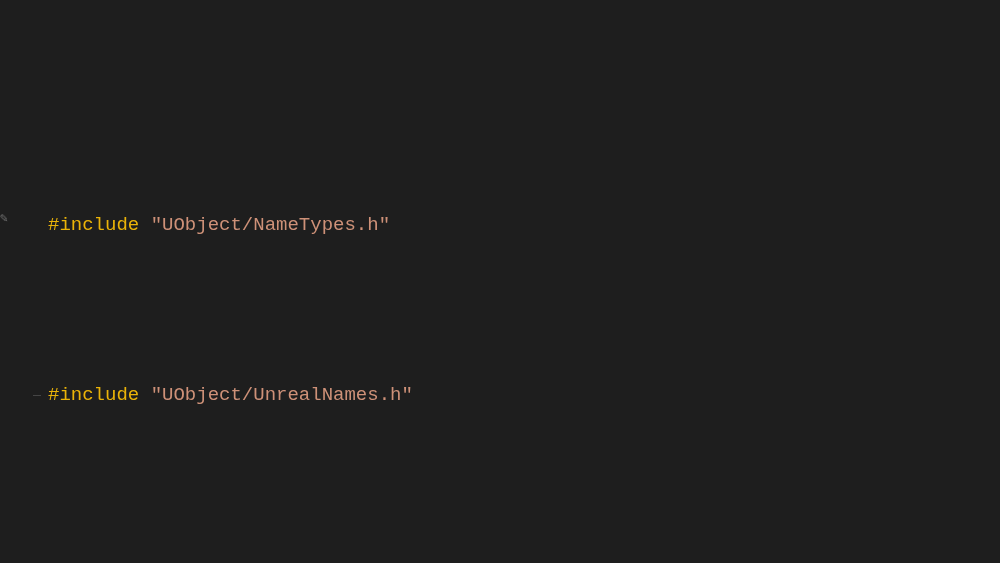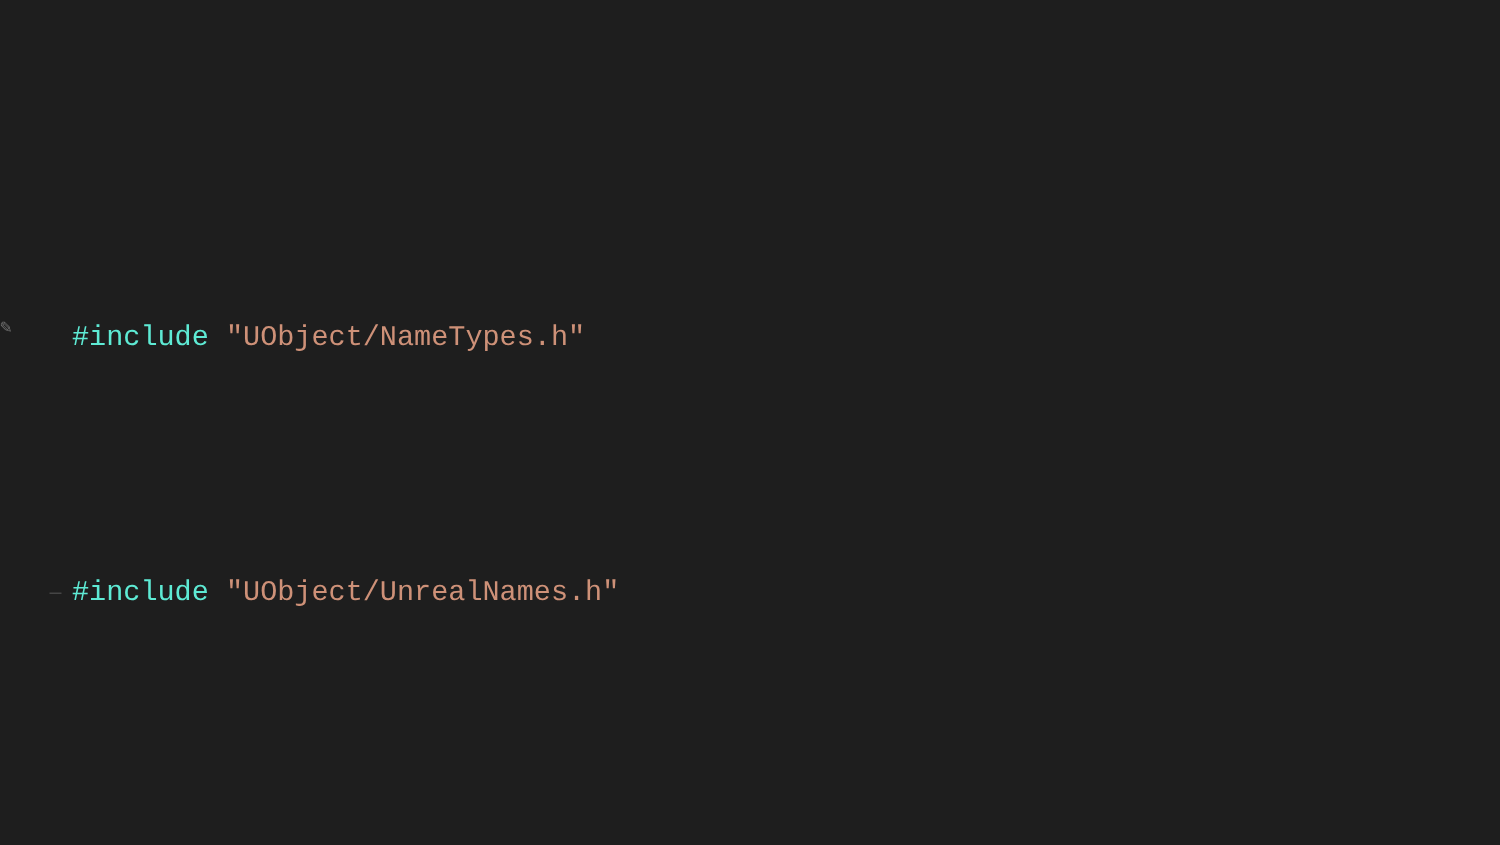--- a/index.html
+++ b/index.html
@@ -36,21 +36,21 @@
     position: relative;
   }
   .vline {
     position: absolute;
     left: 33px;
     top: 0;
     width: 1px;
     height: 100%;
     background: #454545;
   }
-  .kw-pp { color: #5eead4; }
+  .kw-pp { color: #eab308; }
   .str { color: #ce9178; }
   .edit-cursor {
     position: absolute;
     left: 0px;
     top: 202px;
     color: #707070;
     font-size: 13px;
   }
 </style>
 </head>

